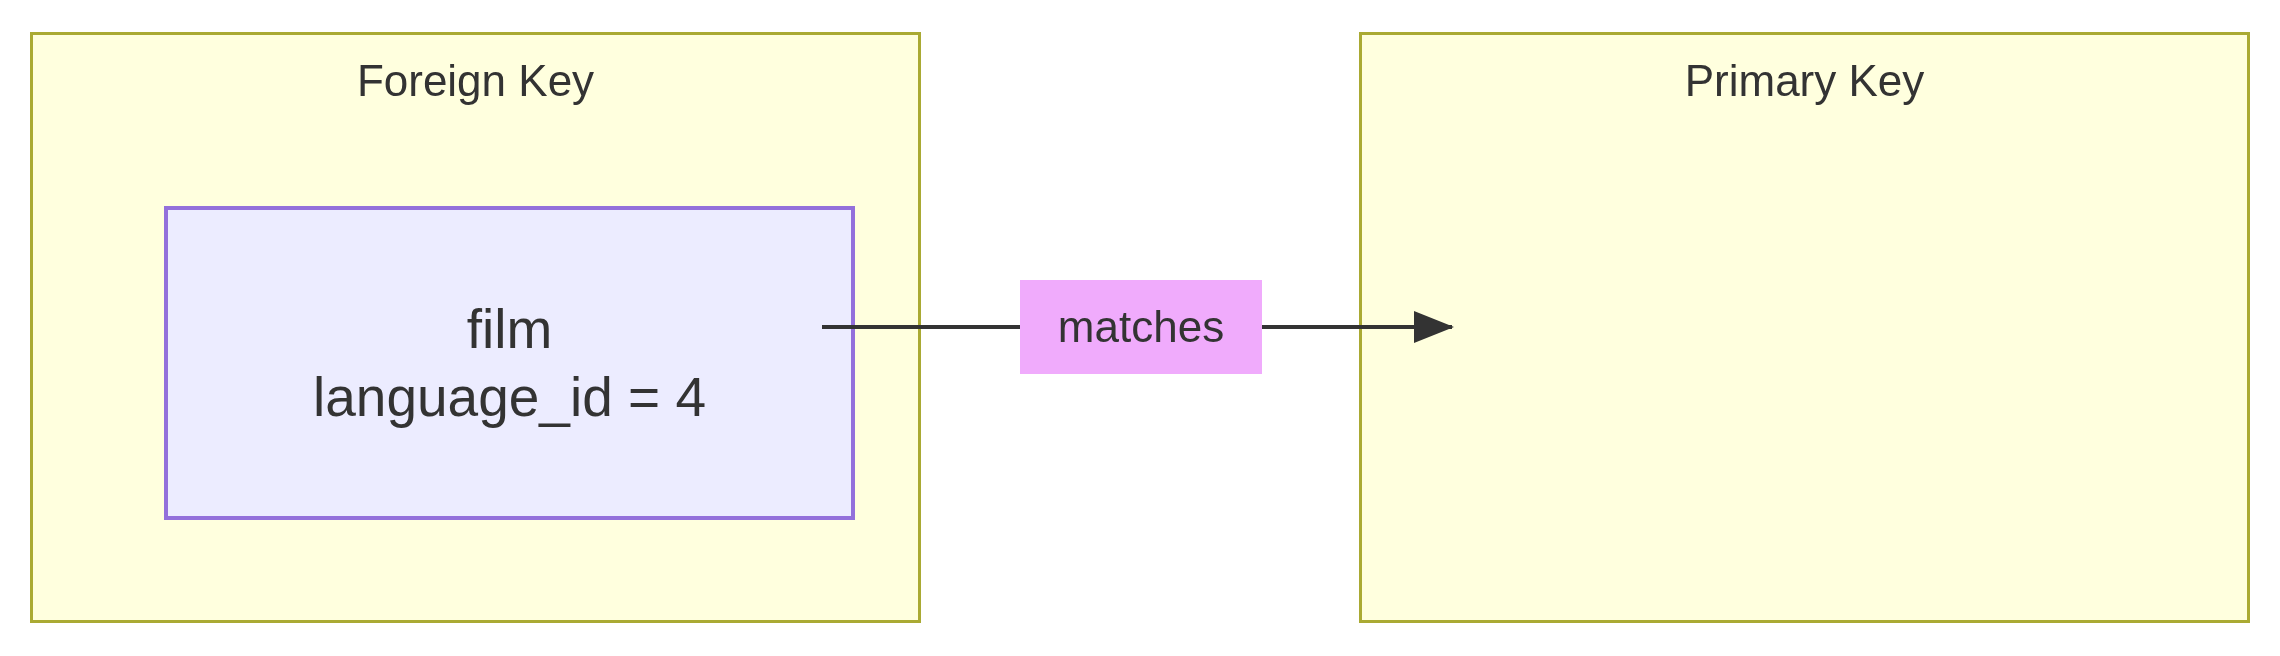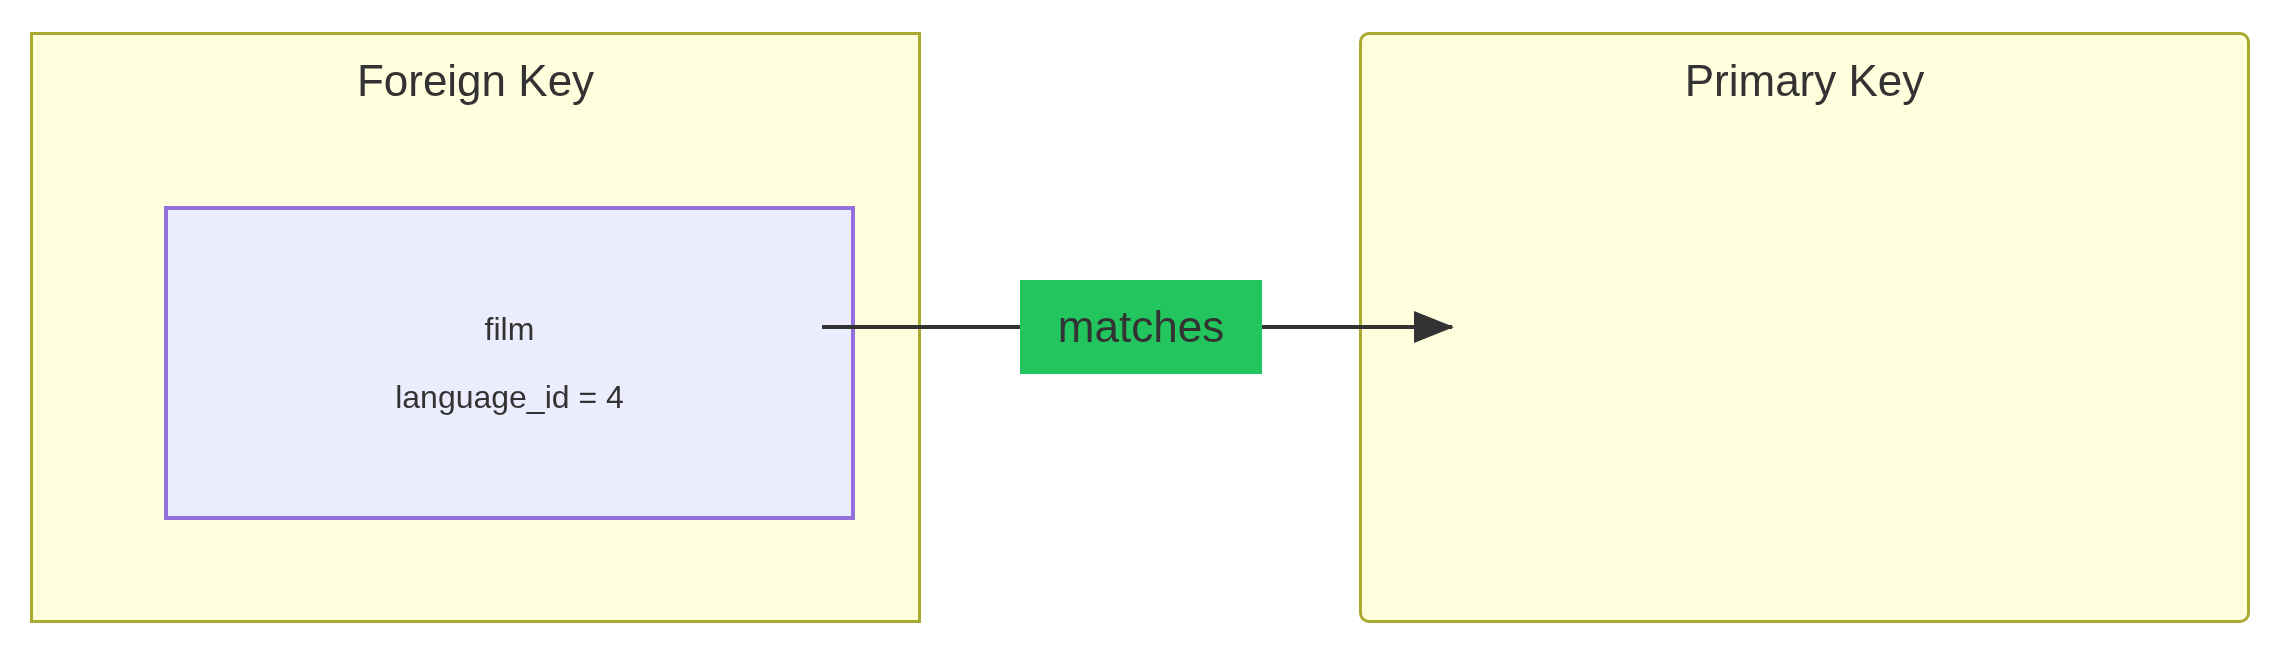--- a/index.html
+++ b/index.html
@@ -32,21 +32,20 @@
     left: 30px;
     top: 32px;
     width: 891px;
     height: 591px;
   }
   #subgraph-primary-key {
     left: 1359px;
     top: 32px;
     width: 891px;
     height: 591px;
-    border-radius: 10px;
   }
   .subgraph-title {
     position: absolute;
     left: 0;
     right: 0;
     top: 20px;
     text-align: center;
     font-size: 44px;
     line-height: 52px;
     color: #333333;
@@ -57,21 +56,21 @@
   
   .node {
     position: absolute;
     box-sizing: border-box;
     background: #ececff;
     border: 4px solid #9370db;
     display: flex;
     flex-direction: column;
     align-items: center;
     justify-content: center;
-    font-size: 32px;
+    font-size: 55px;
     line-height: 68px;
     color: #333333;
     font-family: "Liberation Sans", sans-serif;
   }
   #node-film {
     left: 131px;
     top: 171px;
     width: 691px;
     height: 314px;
   }
@@ -88,21 +87,21 @@
     width: 2280px;
     height: 656px;
     pointer-events: none;
   }
   #edge-matches-label {
     position: absolute;
     left: 1020px;
     top: 280px;
     width: 242px;
     height: 94px;
-    background: #22c55e;
+    background: #f0abfc;
     display: flex;
     align-items: center;
     justify-content: center;
     font-size: 44px;
     line-height: 52px;
     color: #333333;
     font-family: "Liberation Sans", sans-serif;
     white-space: nowrap;
   }
 </style>

